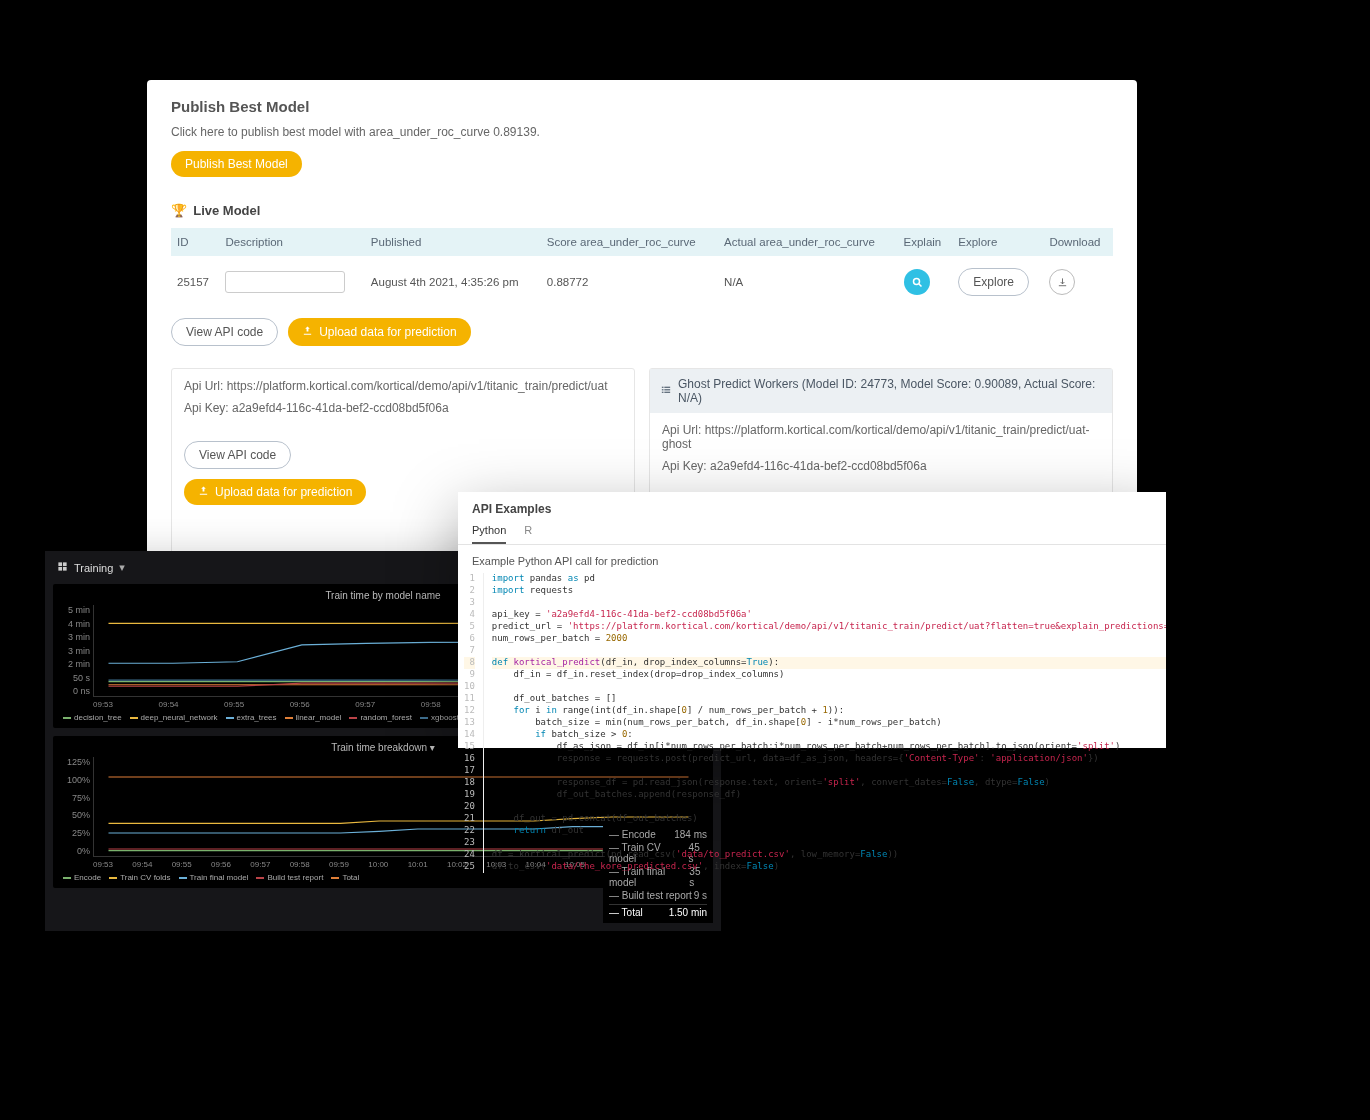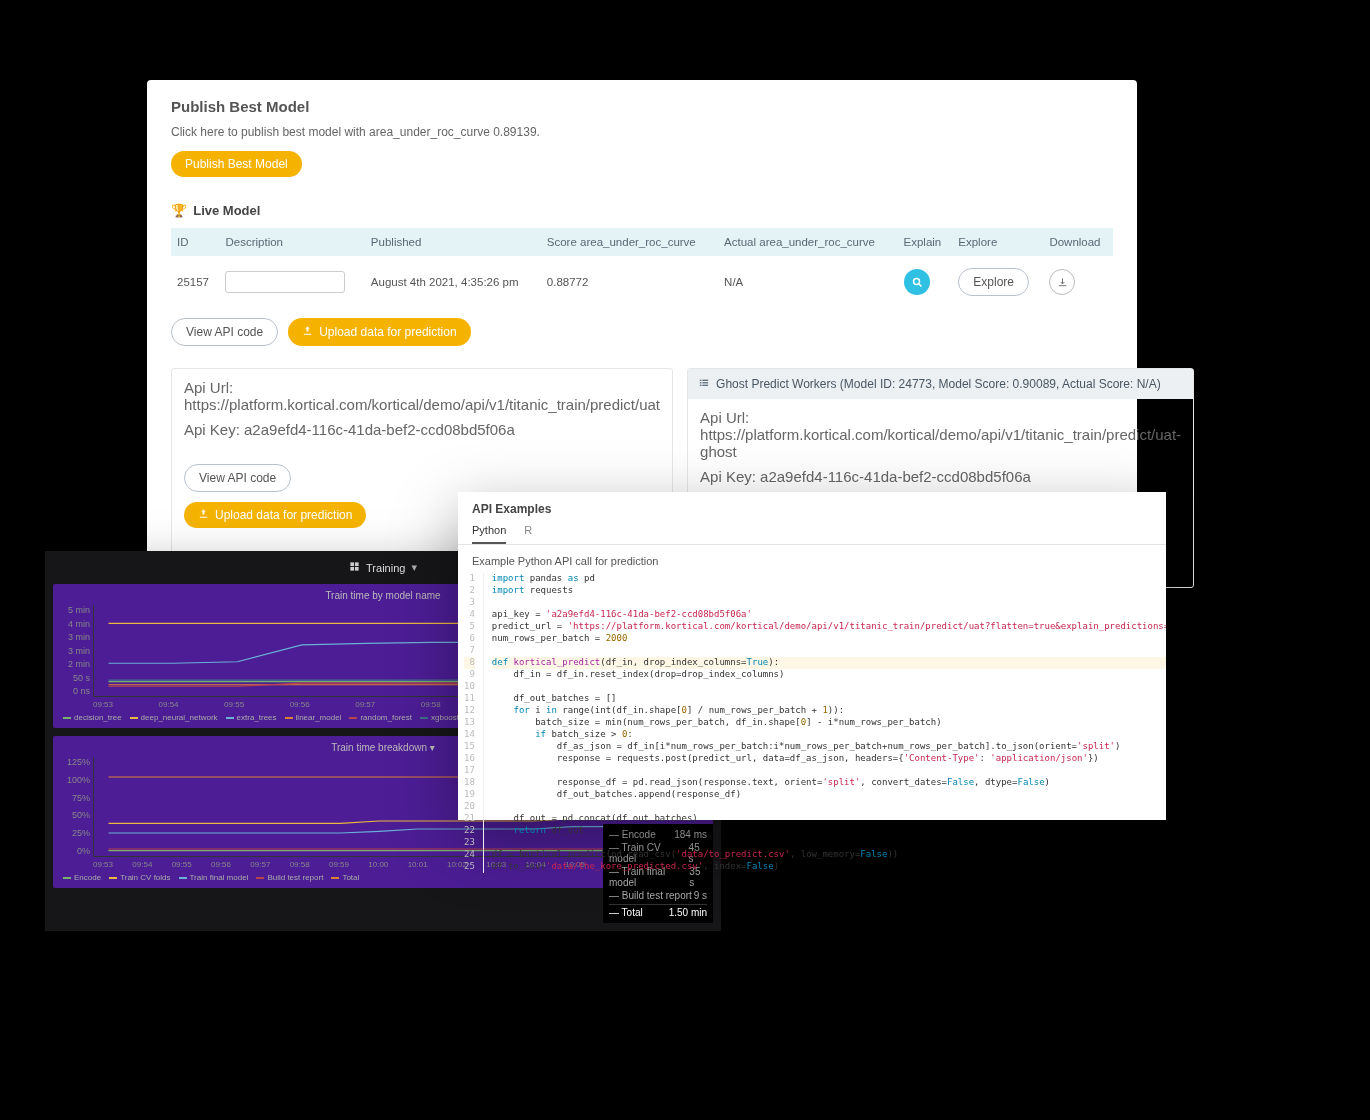--- a/index.html
+++ b/index.html
@@ -21,45 +21,45 @@
 .trophy { color: #888; }
 table.live { width: 100%; font-size: 11.5px; color: #555; border-collapse: collapse; }
 table.live th { background: #e4f3f6; text-align: left; font-weight: 500; padding: 8px 6px; color: #5a6876; }
 table.live td { padding: 12px 6px; }
 .desc-input { width: 120px; height: 22px; border: 1px solid #ccc; border-radius: 3px; }
 .row-actions { margin-top: 10px; display: flex; gap: 10px; }
 
 .workers { display: flex; gap: 14px; margin-top: 22px; }
 .worker { flex: 1; border: 1px solid #e6e6e6; border-radius: 3px; }
 .worker-head { background: #ecf0f3; padding: 8px 10px; font-size: 12px; color: #4a5663; font-weight: 500; display: flex; align-items: center; gap: 6px; }
-.worker-body { padding: 10px 12px; font-size: 15px; color: #666; }
+.worker-body { padding: 10px 12px; font-size: 12px; color: #666; }
 .worker-body p { margin-bottom: 8px; }
 .worker-actions { padding: 8px 12px 12px; display: flex; flex-direction: column; align-items: flex-start; gap: 10px; }
 
 .names-table { width: 46%; margin-top: 14px; font-size: 11.5px; }
 .names-table th { background: #e4f3f6; padding: 8px; text-align: left; color: #5a6876; font-weight: 500; }
 .names-table td { padding: 10px 8px; color: #888; }
 
 
 .training-panel { position: absolute; left: 45px; top: 551px; width: 676px; height: 380px; background: #161619; box-shadow: 0 20px 50px rgba(0,0,0,0.4); color: #ccc; font-size: 10px; }
-.training-head { padding: 10px 12px; display: flex; align-items: center; gap: 6px; color: #ddd; font-size: 11px; justify-content: center; }
-.chart-block { background: #4c1d95; margin: 0 8px 8px; border-radius: 2px; padding: 6px 10px 2px; position: relative; }
+.training-head { padding: 10px 12px; display: flex; align-items: center; gap: 6px; color: #ddd; font-size: 11px; }
+.chart-block { background: #000000; margin: 0 8px 8px; border-radius: 2px; padding: 6px 10px 2px; position: relative; }
 .chart-title { text-align: center; font-size: 10px; color: #bbb; margin-bottom: 4px; }
 .chart-area { height: 92px; position: relative; border-left: 1px solid #333; border-bottom: 1px solid #333; padding-left: 36px; }
 .chart-area svg { position: absolute; top: 0; left: 0; }
 .y-labels { position: absolute; left: -30px; top: 0; height: 100%; display: flex; flex-direction: column; justify-content: space-between; color: #888; font-size: 9px; text-align: right; width: 26px; }
 .x-labels { display: flex; justify-content: space-between; color: #888; font-size: 8px; padding: 3px 0 2px 0; }
 .legend { display: flex; flex-wrap: wrap; gap: 8px; font-size: 8px; color: #aaa; padding: 2px 0 4px; }
 .legend span.sw { display: inline-block; width: 8px; height: 2px; margin-right: 3px; vertical-align: middle; }
 .side-stats { position: absolute; right: 8px; bottom: 8px; width: 110px; background: #000000; font-size: 10px; color: #aaa; padding: 4px 6px; }
 .side-stats div { display: flex; justify-content: space-between; padding: 1px 0; }
 .side-stats .tot { border-top: 1px solid #333; margin-top: 2px; padding-top: 2px; color: #fff; }
 
 
-.api-panel { position: absolute; left: 458px; top: 492px; width: 708px; height: 328px; background: #fff; box-shadow: 0 20px 60px rgba(0,0,0,0.35); font-size: 11px; }
+.api-panel { position: absolute; left: 458px; top: 492px; width: 708px; height: 256px; background: #fff; box-shadow: 0 20px 60px rgba(0,0,0,0.35); font-size: 11px; }
 .api-head { padding: 10px 14px 0; color: #444; font-weight: 600; font-size: 12px; }
 .api-tabs { display: flex; gap: 18px; padding: 8px 14px 0; border-bottom: 1px solid #e3e3e3; font-size: 11px; }
 .api-tab { padding-bottom: 6px; color: #888; cursor: pointer; }
 .api-tab.active { color: #333; border-bottom: 2px solid #555; }
 .api-subtitle { padding: 10px 14px 6px; color: #555; font-size: 11px; }
 .code-wrap { display: flex; font-family: Menlo, Consolas, monospace; font-size: 9px; padding: 0 0 10px 6px; overflow: hidden; }
 .line-nos { color: #bbb; text-align: right; padding-right: 8px; border-right: 1px solid #eee; }
 .line-nos div { height: 12px; }
 .line-nos div.hl { background: #fff7e6; }
 .code { padding-left: 8px; white-space: pre; color: #333; }

